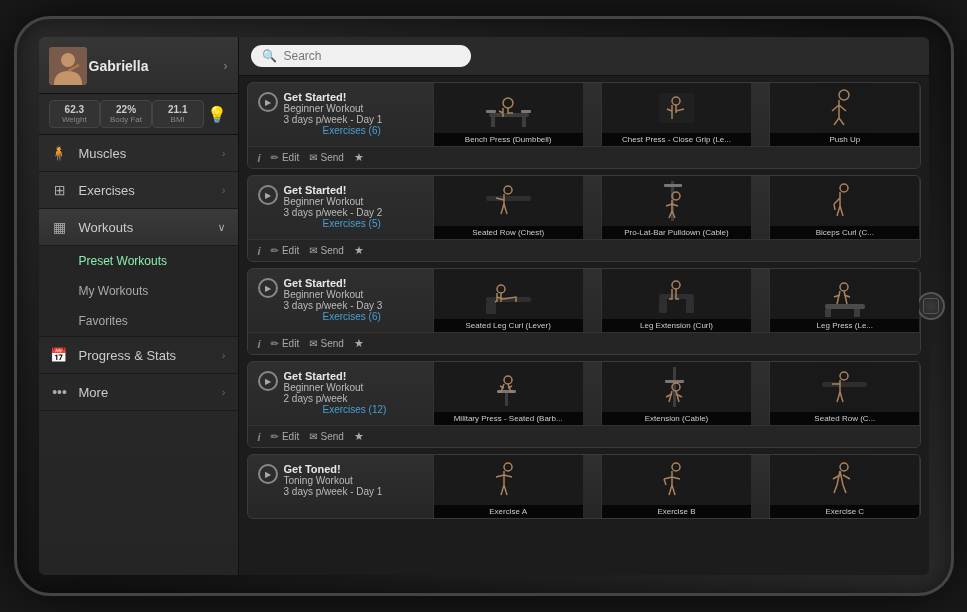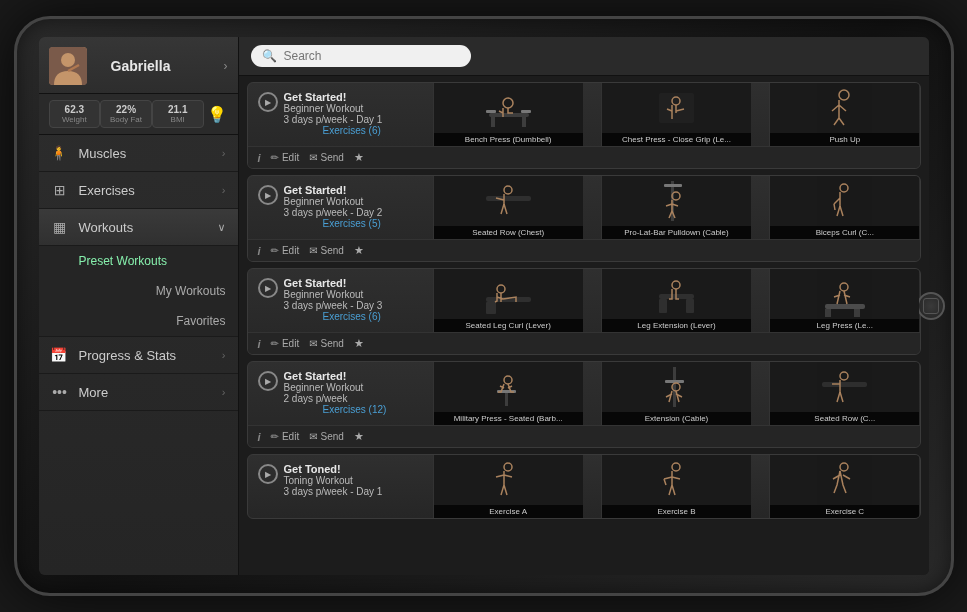--- a/index.html
+++ b/index.html
@@ -64,21 +64,21 @@
       border-right: 1px solid #111;
       display: flex;
       flex-direction: column;
       overflow: hidden;
     }
     .profile-area {
       padding: 10px 10px 8px 10px;
       border-bottom: 1px solid #111;
       display: flex;
       align-items: center;
-      gap: 24px;
+      gap: 2px;
       background: linear-gradient(to bottom, #363636, #2d2d2d);
     }
     .avatar {
       width: 38px;
       height: 38px;
       border-radius: 4px;
       background: #555;
       overflow: hidden;
       flex-shrink: 0;
     }
@@ -153,21 +153,21 @@
     .sub-items {
       background: #252525;
       border-bottom: 1px solid #1a1a1a;
     }
     .sub-item {
       padding: 8px 12px 8px 40px;
       cursor: pointer;
       font-size: 12px;
     }
     .sub-item.active-sub { color: #86efac; }
-    .sub-item:not(.active-sub) { color: #aaa; text-align: right; }
+    .sub-item:not(.active-sub) { color: #aaa; }
     
     .main-content {
       flex: 1;
       display: flex;
       flex-direction: column;
       background: #1c1c1c;
       overflow: hidden;
     }
     .search-bar-area {
       padding: 8px 12px;
@@ -558,21 +558,21 @@
                 <div class="thumb-figure">
                   <svg width="55" height="50" viewBox="0 0 55 50" class="figure-svg">
                     <rect width="55" height="50" fill="#1a1a1a"></rect>
                     <rect x="10" y="25" width="35" height="5" fill="#333" rx="2"></rect>
                     <rect x="10" y="30" width="8" height="14" fill="#333" rx="1"></rect>
                     <rect x="37" y="30" width="8" height="14" fill="#333" rx="1"></rect>
                     <ellipse cx="27" cy="16" rx="4" ry="4" fill="none" stroke="#c4956a" stroke-width="1.5"></ellipse>
                     <path d="M23 20 L23 30 L20 30 M27 20 L27 30 L30 30" stroke="#c4956a" stroke-width="1.5" fill="none"></path>
                   </svg>
                 </div>
-                <div class="thumb-label">Leg Extension (Lever)</div>
+                <div class="thumb-label">Leg Extension (Curl)</div>
               </div>
               <div class="thumb">
                 <div class="thumb-figure">
                   <svg width="55" height="50" viewBox="0 0 55 50" class="figure-svg">
                     <rect width="55" height="50" fill="#1a1a1a"></rect>
                     <rect x="8" y="35" width="40" height="5" fill="#555" rx="2"></rect>
                     <rect x="8" y="40" width="6" height="8" fill="#444"></rect>
                     <rect x="37" y="40" width="6" height="8" fill="#444"></rect>
                     <ellipse cx="27" cy="18" rx="4" ry="4" fill="none" stroke="#c4956a" stroke-width="1.5"></ellipse>
                     <path d="M23 22 L20 35 M27 22 L30 35 M23 26 L17 28 M27 26 L33 28" stroke="#c4956a" stroke-width="1.5" fill="none"></path>

